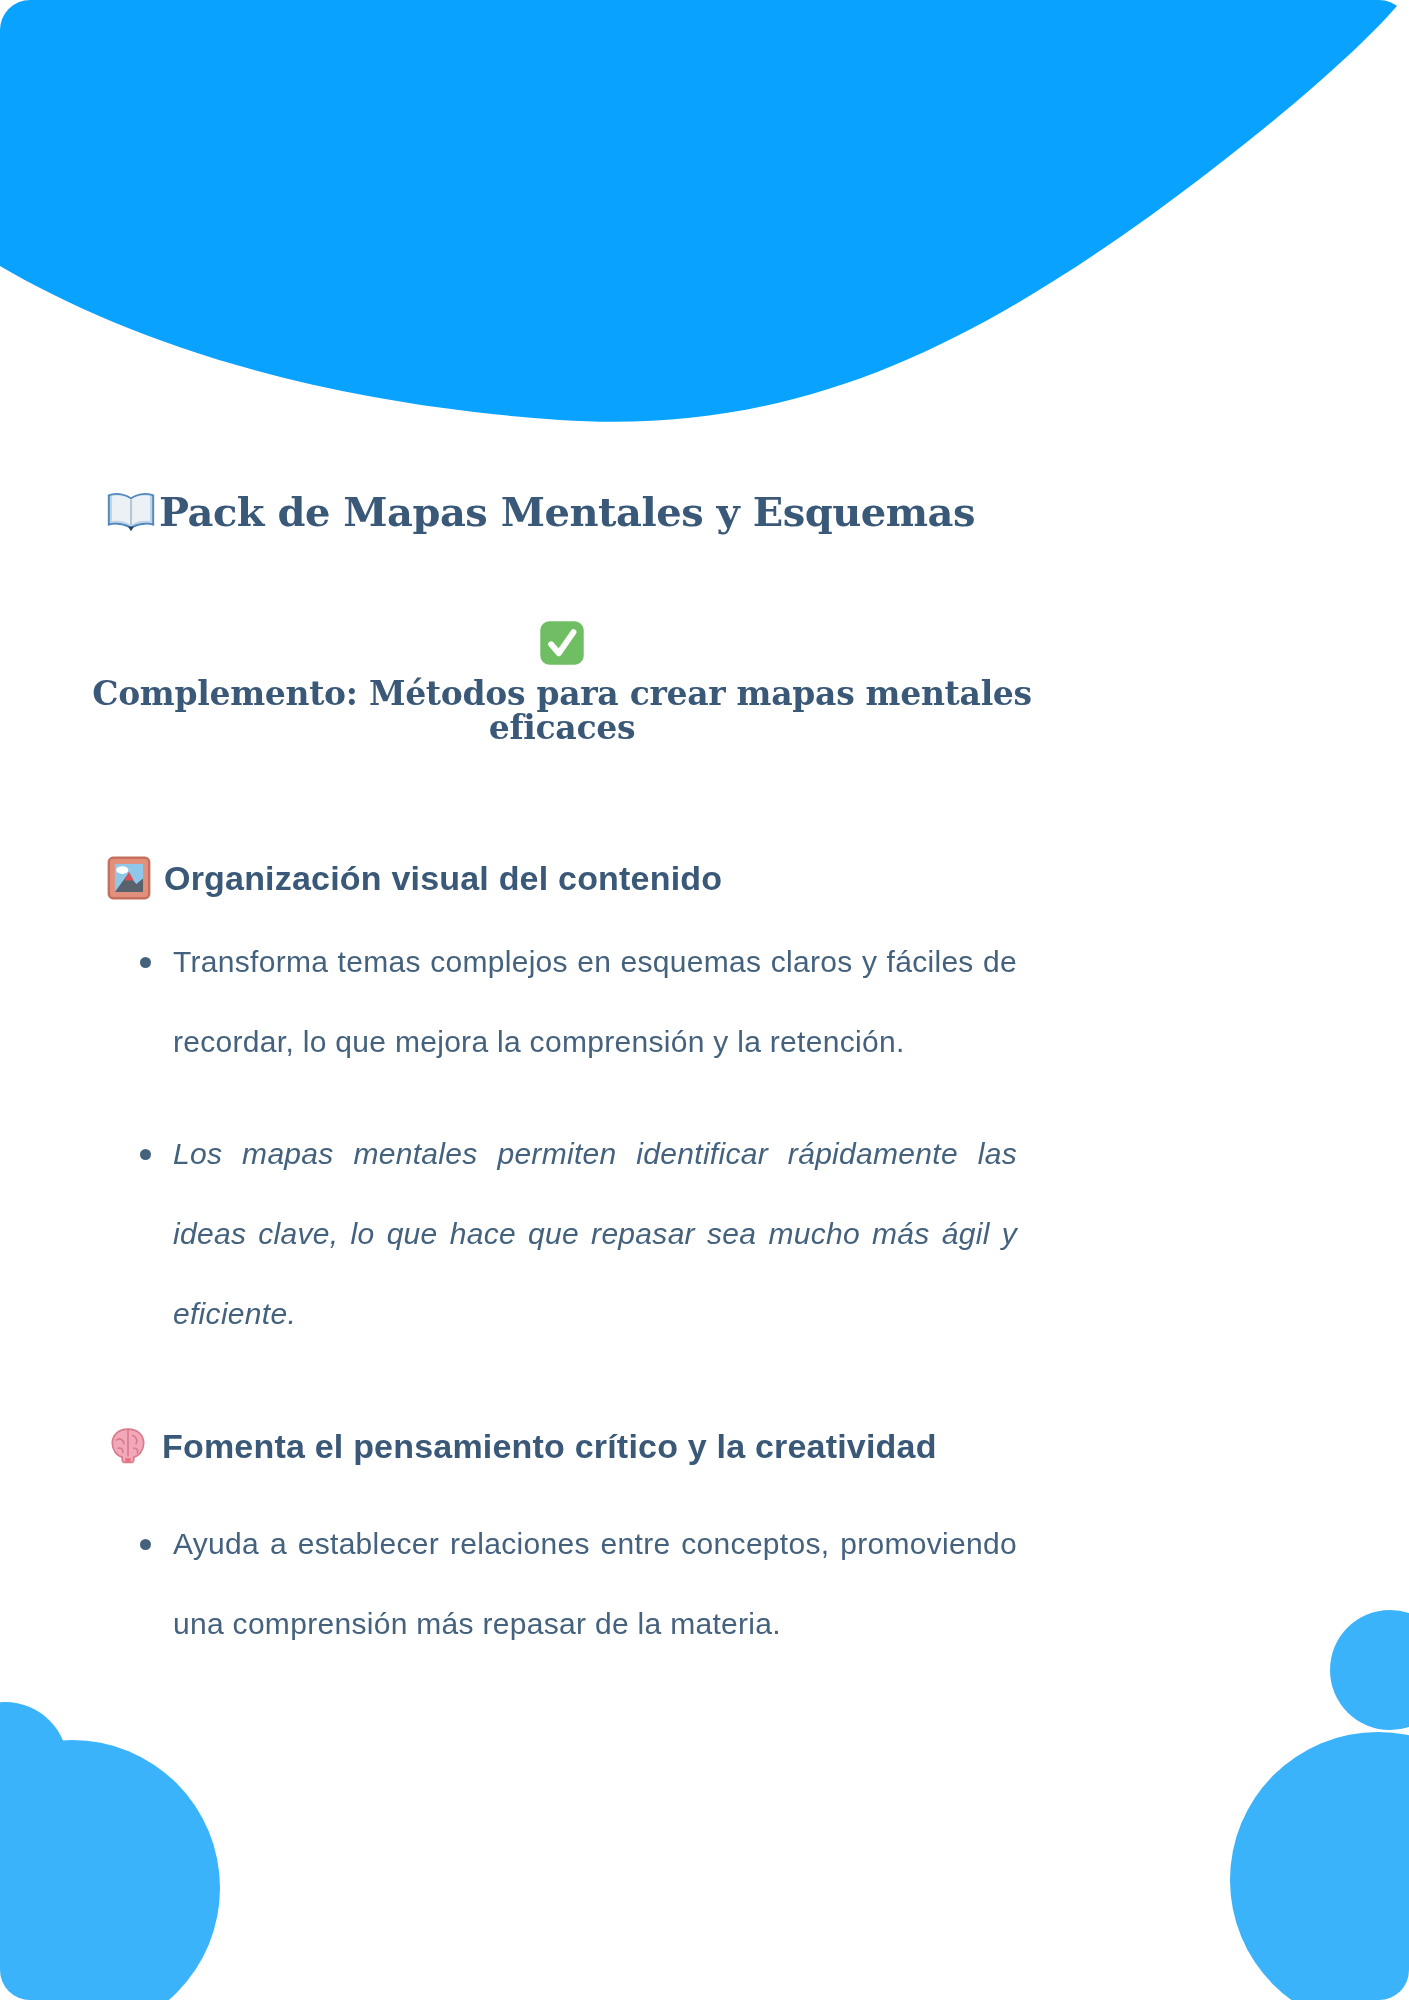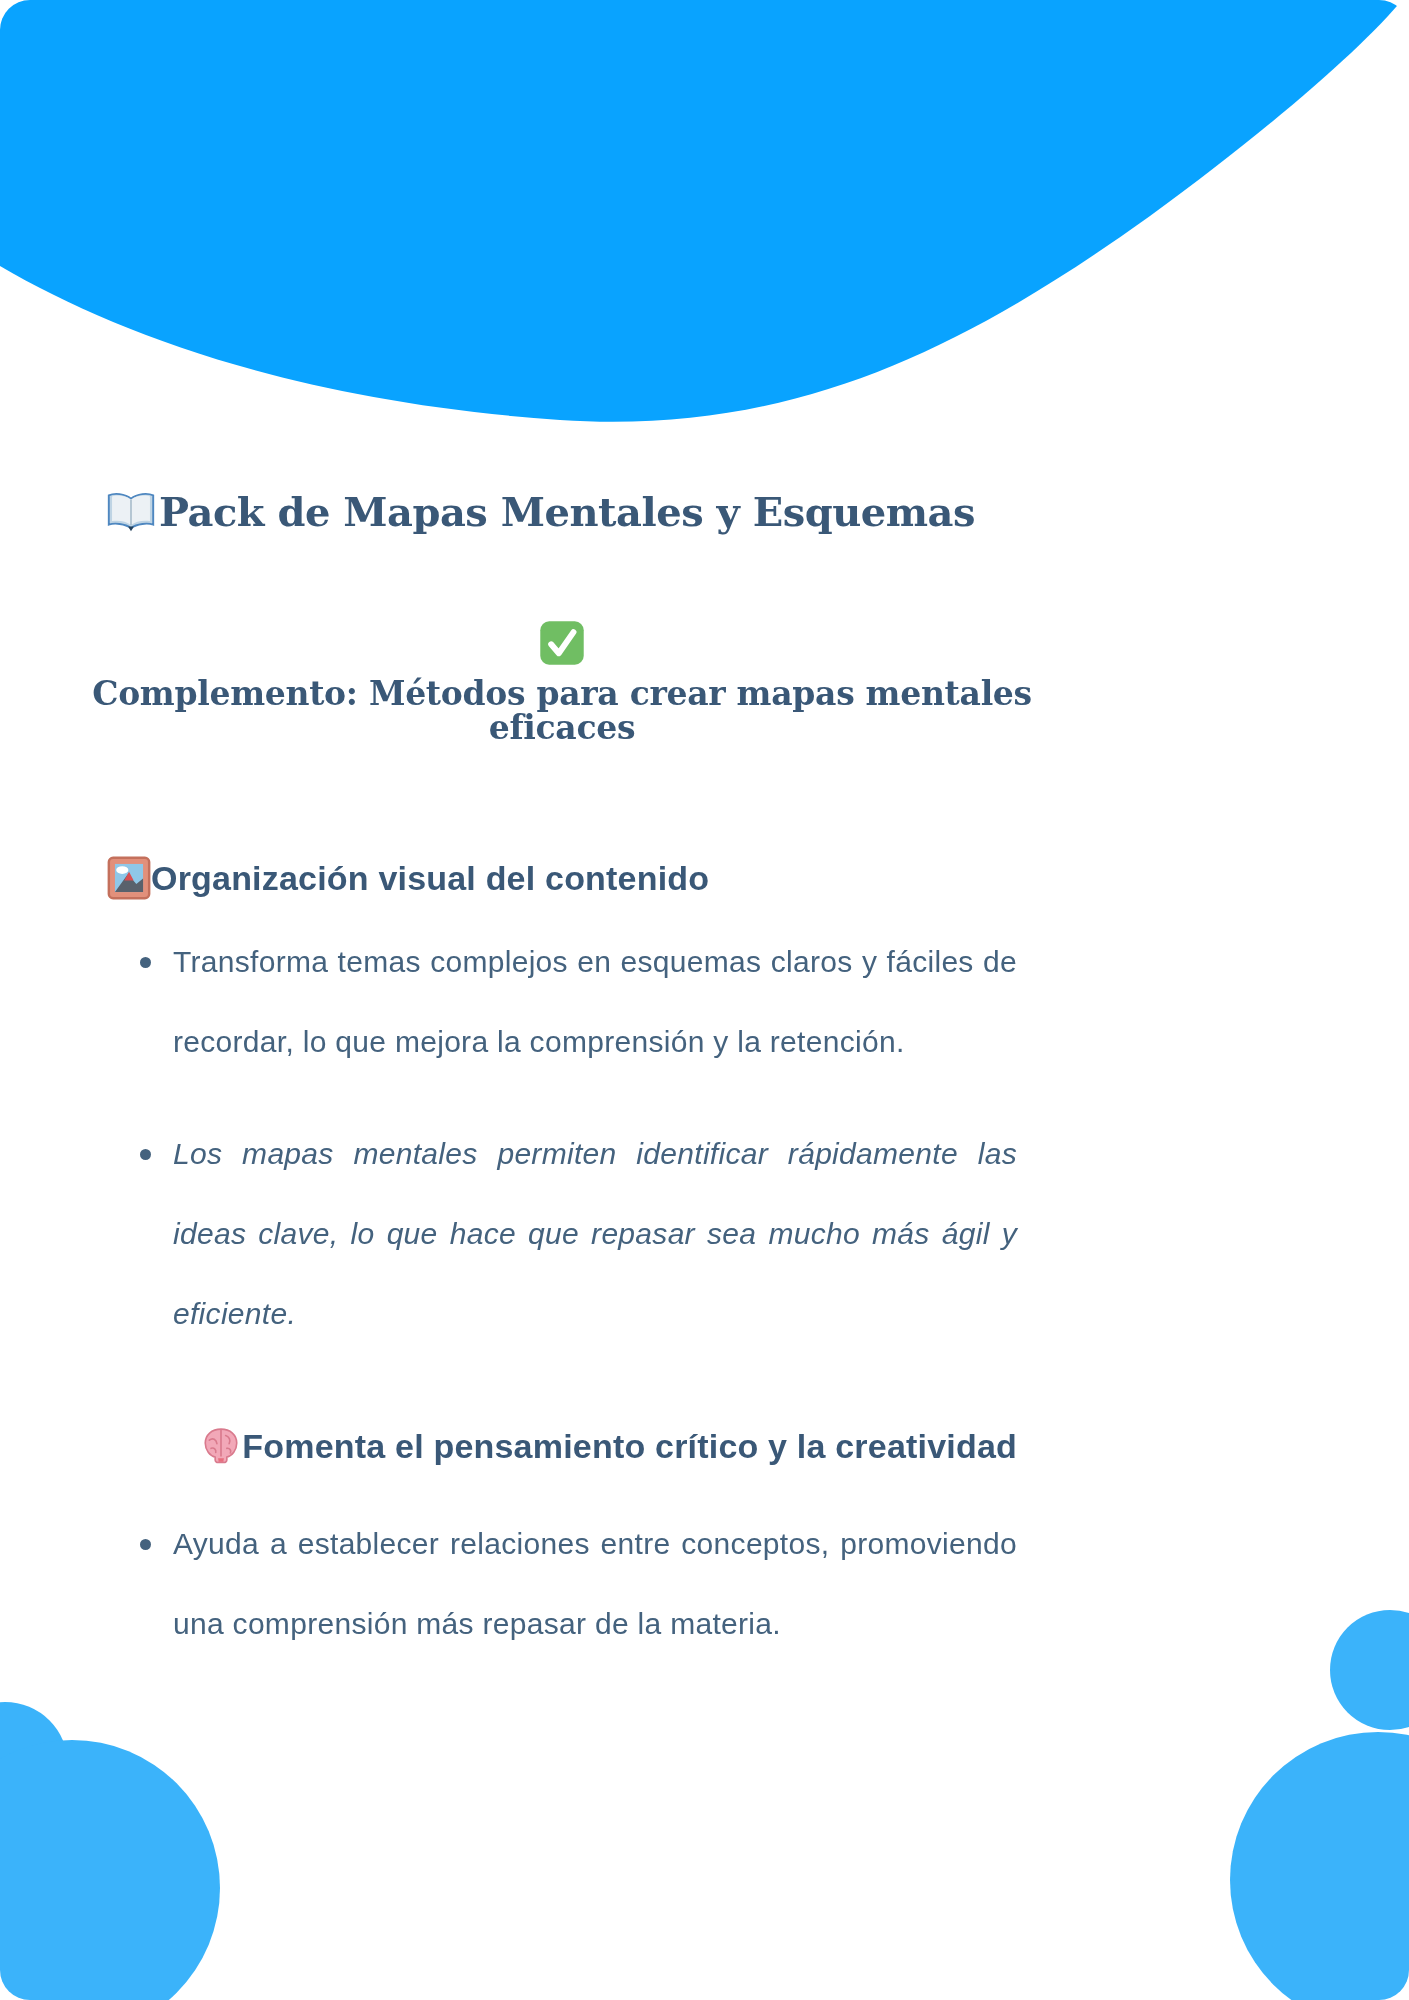--- a/index.html
+++ b/index.html
@@ -54,31 +54,31 @@
   }
   .subtitle-line1 .sub-text{
     flex:1;display:block;
     text-align:justify;
     text-align-last:justify;
     white-space:nowrap;
   }
   .subtitle-line2{height:72px;line-height:72px;text-align:center;}
   
   .section-heading{
-    display:flex;align-items:center;
+    display:flex;align-items:center;gap:13px;
     font-weight:bold;
     font-size:34px;
     line-height:44px;
     color:var(--heading-text);
     letter-spacing:0.2px;
     white-space:nowrap;
   }
   .sec-1{margin-top:92px;}
   .sec-2{margin-top:82px;}
-  .sec-3{margin-top:70px;justify-content:flex-end;}
+  .sec-3{margin-top:70px;}
   .icon{display:inline-flex;align-items:center;justify-content:center;}
   .icon svg{display:block;}
   ul.bullets{list-style:none;}
   .ul-1{margin-top:22px;}
   .ul-2{margin-top:32px;font-style:italic;}
   .ul-3{margin-top:36px;}
   li.bullet{
     display:flex;
     padding-left:33px;
   }

